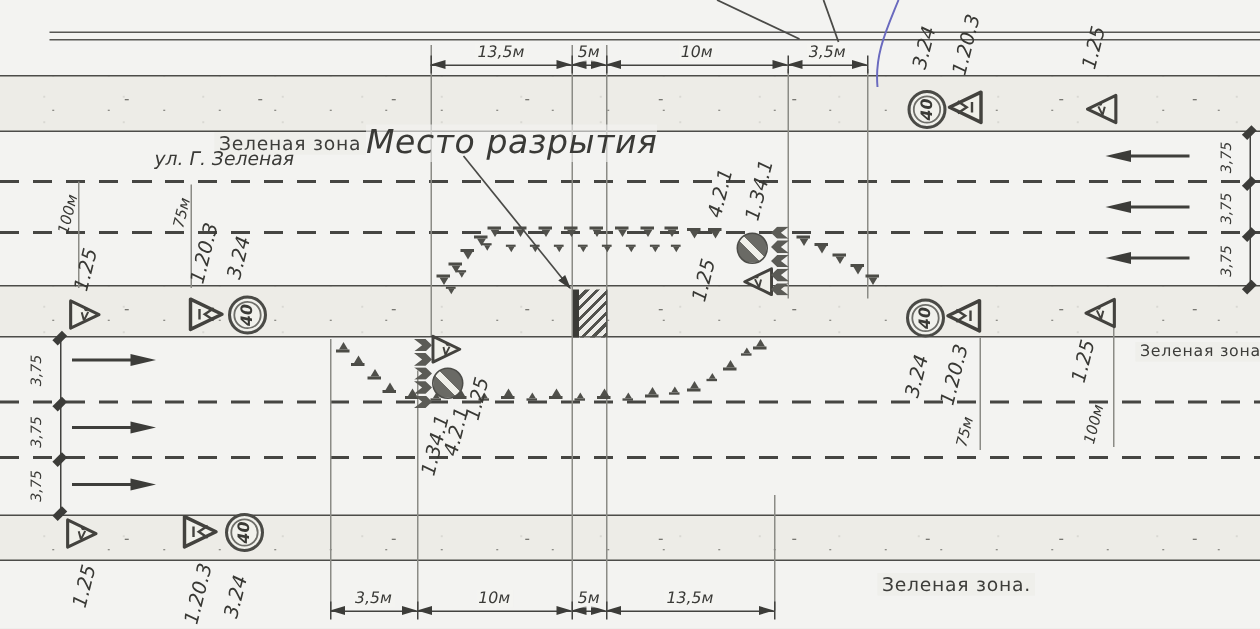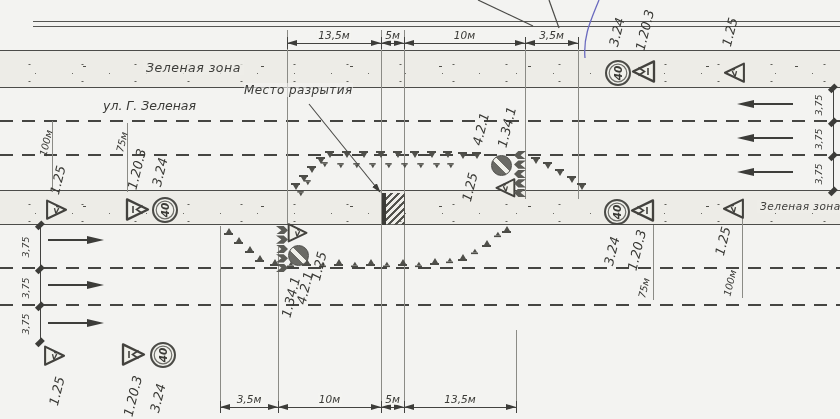--- a/index.html
+++ b/index.html
@@ -19,27 +19,27 @@
     background-image:
       radial-gradient(#60605a 0.9px, transparent 1.1px),
       radial-gradient(#6c6c66 0.7px, transparent 0.9px),
       radial-gradient(#504f4a 1.1px, transparent 1.3px);
     background-size:53px 17px,37px 23px,89px 27px;
     background-position:3px 5px,17px 11px,40px 2px;
   }
   .band-top{top:50px;height:38px;}
   .band-median{top:190px;height:35px;}
   .band-bottom{top:343px;height:31px;}
-  .zone-label{position:absolute;font-style:italic;font-size:12.5px;letter-spacing:.5px;
-    color:#3d3d3a;white-space:nowrap;background:rgba(238,237,232,.75);padding:0 3px;line-height:1.2;}
+  .zone-label{position:absolute;font-size:12.5px;letter-spacing:.5px;
+    color:#3d3d3a;white-space:nowrap;background:rgba(238,237,232,.75);padding:0 3px;line-height:1.2;margin-top:28px;}
   .dash-line{position:absolute;left:0;right:0;height:1.8px;
     background:repeating-linear-gradient(90deg,#454542 0 13px,transparent 13px 22px);}
   .vline{position:absolute;width:1px;background:#8b8b86;z-index:3;}
   .street-label{position:absolute;left:103px;top:98px;font-style:italic;font-size:12.5px;white-space:nowrap;z-index:6;}
-  .excavation-label{position:absolute;left:244px;top:83px;font-style:italic;font-size:12px;
+  .excavation-label{position:absolute;left:244px;top:83px;font-style:italic;font-size:22px;
     letter-spacing:.4px;white-space:nowrap;z-index:7;background:rgba(243,243,241,.6);}
   .pit{position:absolute;left:382px;top:193px;width:23px;height:32px;z-index:5;
     border-left:4px solid #3b3b37;border-right:1.2px solid #55554f;
     background:repeating-linear-gradient(135deg,rgba(243,243,241,.2) 0 3px,#52524d 3px 5px);}
   
   .dimseg{position:absolute;height:0;border-top:1.1px solid #434340;z-index:4;}
   .dimseg .ah{position:absolute;width:0;height:0;top:-3.6px;
     border-top:3px solid transparent;border-bottom:3px solid transparent;}
   .dimseg .ah.l{left:0;border-right:10px solid #3c3c39;}
   .dimseg .ah.r{right:0;border-left:10px solid #3c3c39;}
@@ -96,20 +96,23 @@
   <div class="sidewalk-line"></div>
 
   <div class="band band-top">
     <span class="zone-label" style="left:143px;top:9px">Зеленая зона</span>
   </div>
 
   <div class="band band-median">
     <span class="zone-label" style="left:757px;top:9px;font-size:10.5px">Зеленая зона</span>
   </div>
 
+  <div class="band band-bottom">
+    <span class="zone-label" style="left:585px;top:10px">Зеленая зона.</span>
+  </div>
 
   <div class="dash-line" style="top:120px"></div>
   <div class="dash-line" style="top:154px"></div>
   <div class="dash-line" style="top:267px"></div>
   <div class="dash-line" style="top:304px"></div>
 
   <span class="street-label">ул. Г. Зеленая</span>
 
   <span class="excavation-label">Место разрытия</span>
 

